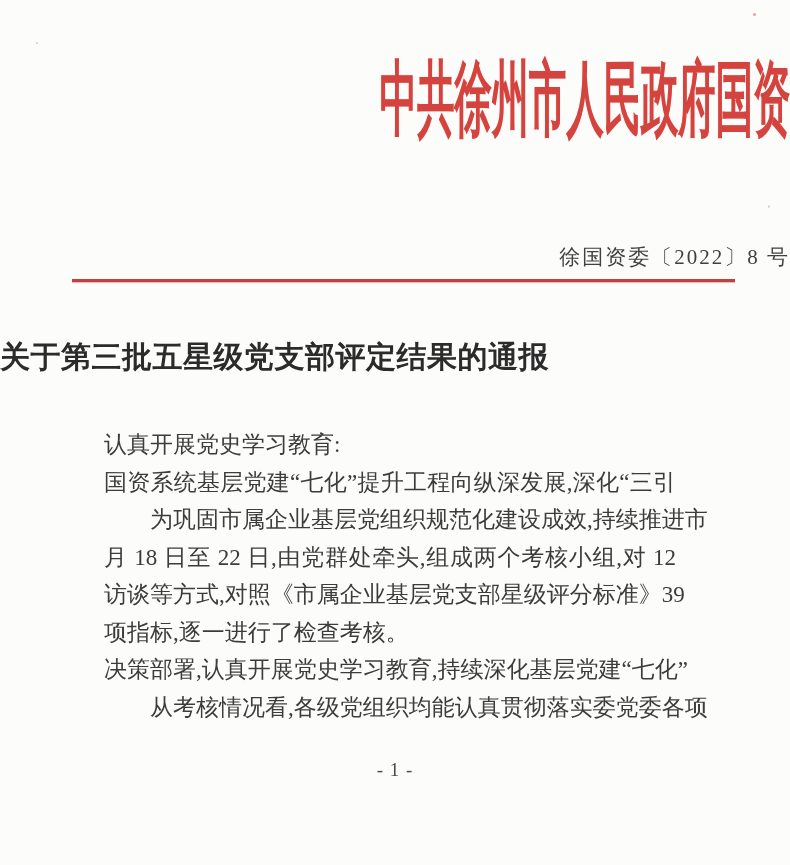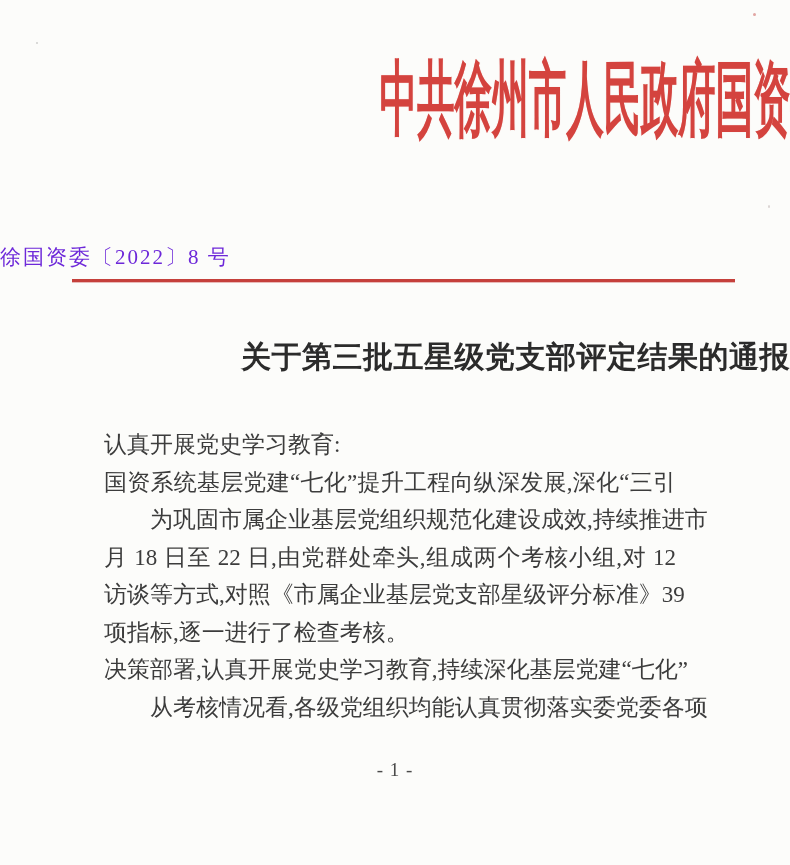--- a/index.html
+++ b/index.html
@@ -37,41 +37,41 @@
     white-space:nowrap;
     letter-spacing:0px;
     transform:scaleX(0.455);
     transform-origin:50% 50%;
     text-shadow:0 0 1px rgba(212,67,62,.45);
   }
 
   
   .doc-number{
     margin-top:93px;
-    text-align:left;
+    text-align:right;
     font-size:21px;
     line-height:28px;
     letter-spacing:2px;
-    color:#6d28d9;
+    color:#404040;
   }
 
   
   .red-rule{
     margin-top:8px;
     margin-left:72px;
     width:663px;
     height:3px;
     background:var(--rule-red);
     box-shadow:0 1px 0 rgba(197,64,59,.35);
   }
 
   
   .doc-title{
     margin-top:55px;
-    text-align:right;
+    text-align:left;
     font-size:30px;
     line-height:40px;
     font-weight:bold;
     letter-spacing:0.5px;
     color:var(--title-ink);
   }
 
   
   .body-col{
     margin-top:49px;

